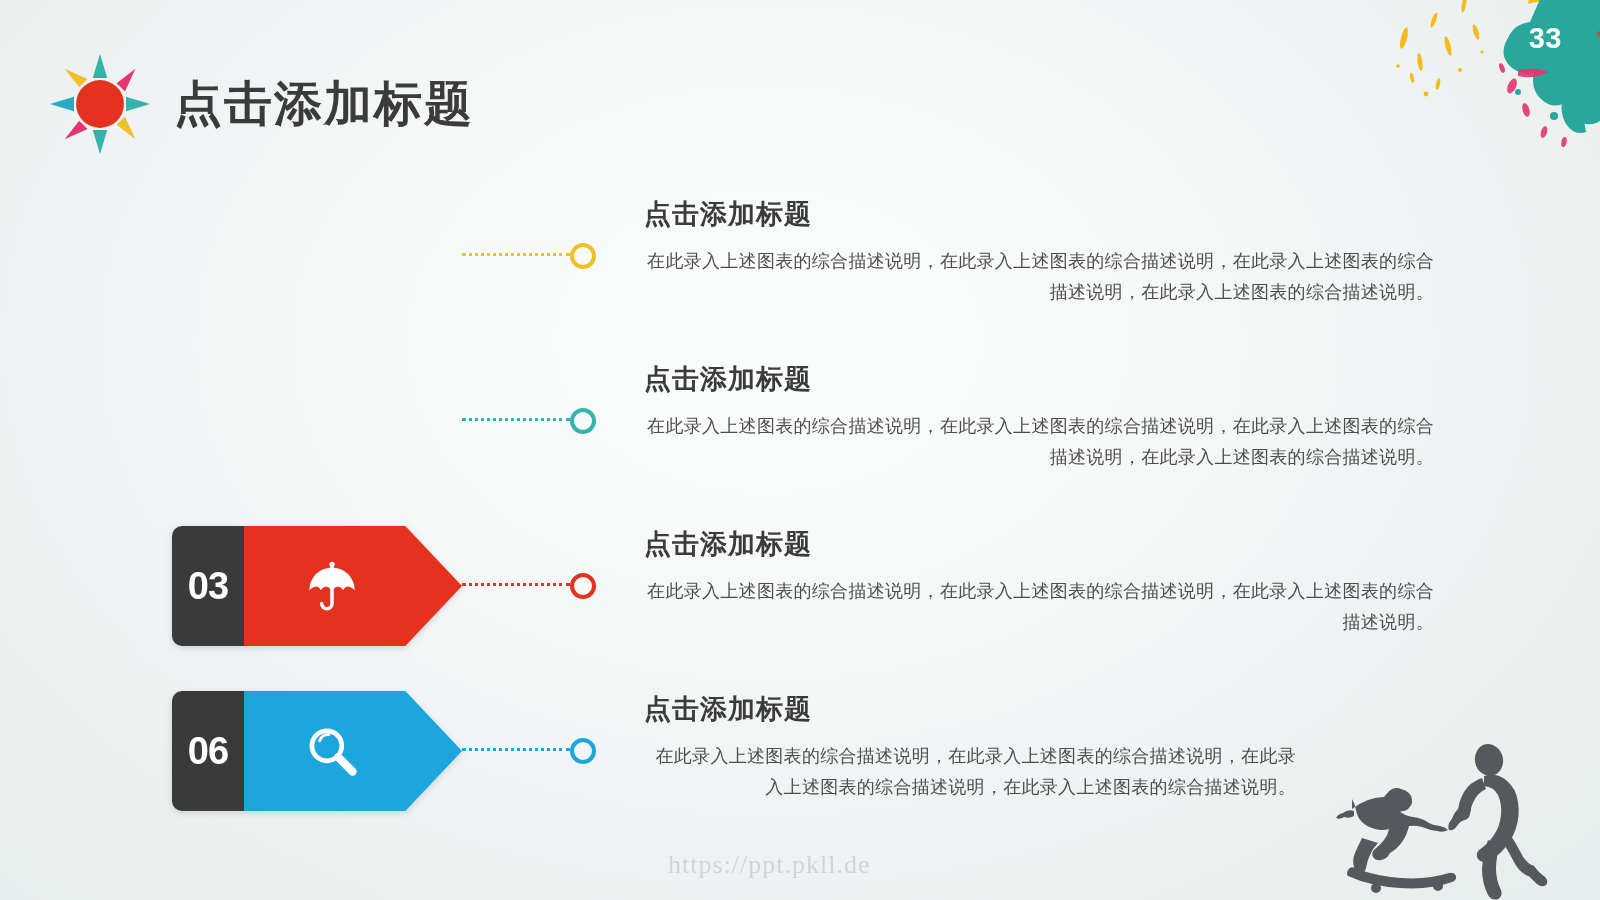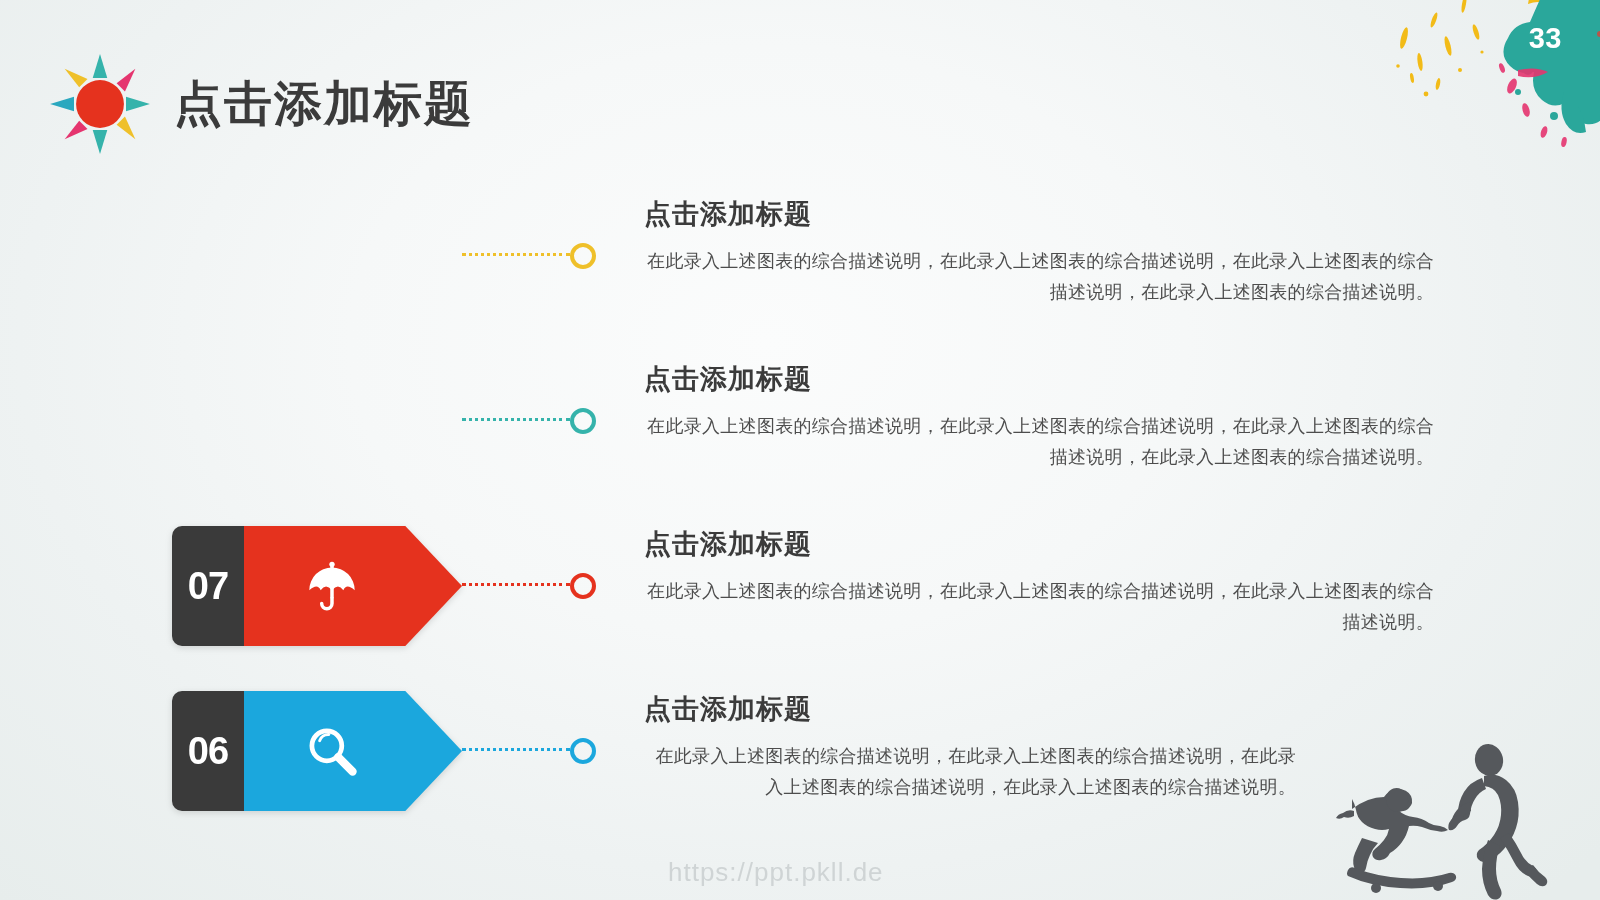--- a/index.html
+++ b/index.html
@@ -180,25 +180,25 @@
     width: 300px;
     height: 190px;
     pointer-events: none;
   }
   .silhouettes svg { display: block; width: 100%; height: 100%; }
 
   
   .watermark {
     position: absolute;
     left: 668px;
-    bottom: 12px;
+    bottom: 20px;
     font-size: 26px;
     color: #cfd4d5;
     letter-spacing: 1px;
-    font-family: Liberation Sans, sans-serif;
+    font-family: Liberation Serif, serif;
     text-align: center;
   }
 </style>
 </head>
 <body>
 
 <div id="slide">
 
   <div class="splash-wrap">
     <svg viewBox="0 0 250 175" xmlns="http://www.w3.org/2000/svg">
@@ -278,21 +278,21 @@
       <div class="ring" style="border-color:#35b3ab;"></div>
       <div class="text-col">
         <h2 class="item-title">点击添加标题</h2>
         <p class="item-body w-wide">在此录入上述图表的综合描述说明，在此录入上述图表的综合描述说明，在此录入上述图表的综合描述说明，在此录入上述图表的综合描述说明。</p>
       </div>
     </div>
 
     <div class="row">
       <div class="banner">
         <div class="num-block">
-          <span class="num-text">07</span>
+          <span class="num-text">03</span>
         </div>
         <div class="arrow-block" style="background:#e5321e;">
           <div class="arrow-icon">
             <svg viewBox="0 0 64 64" xmlns="http://www.w3.org/2000/svg">
               <path d="M32 14 a22 22 0 0 1 22 22 q-8 -7 -11 0 q-5 -7 -11 0 q-6 -7 -11 0 q-3 -7 -11 0 a22 22 0 0 1 22 -22 Z" fill="#ffffff"></path>
               <rect x="30.3" y="12" width="3.4" height="32" fill="#ffffff"></rect>
               <path d="M32 44 v5 a5 5 0 0 1 -10 0" fill="none" stroke="#ffffff" stroke-width="3.4" stroke-linecap="round"></path>
               <circle cx="32" cy="11" r="2.6" fill="#ffffff"></circle>
             </svg>
           </div>

